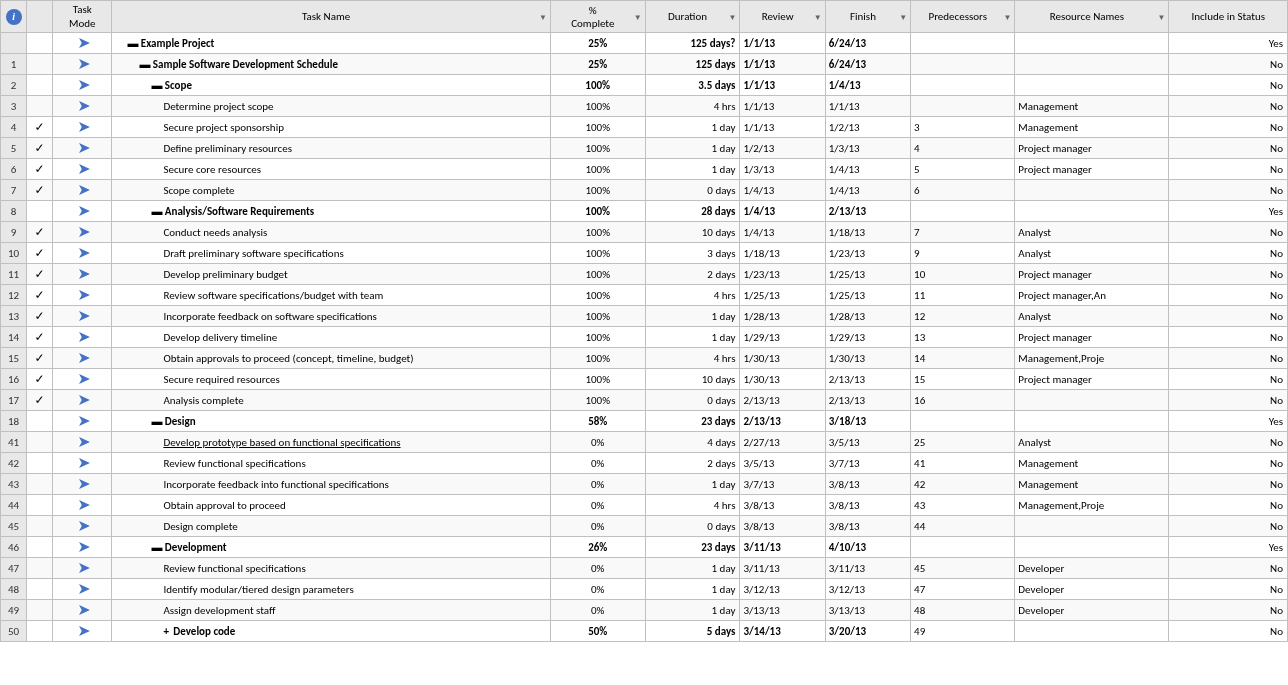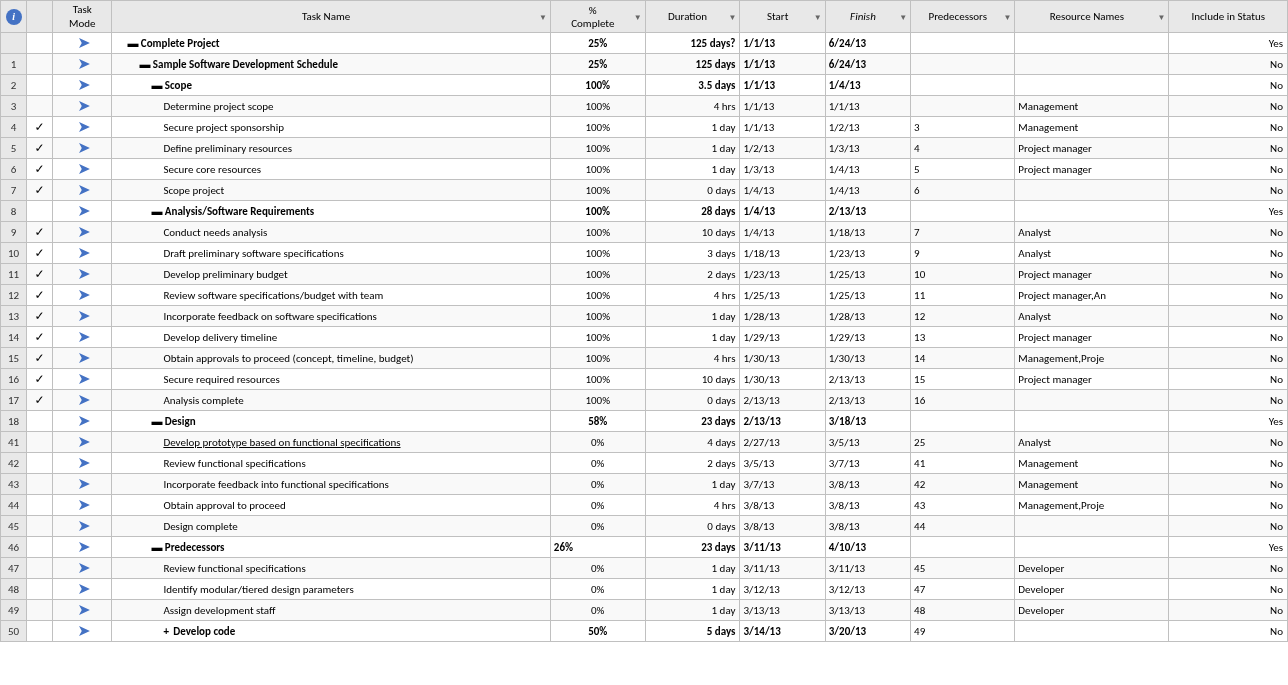--- a/index.html
+++ b/index.html
@@ -12,21 +12,21 @@
     th, td { border: 1px solid #c0c0c0; padding: 0 3px; height: 21px; white-space: nowrap; overflow: hidden; text-overflow: ellipsis; vertical-align: middle; }
     
     th { background: #e8e8e8; font-weight: normal; color: #000; position: relative; cursor: pointer; user-select: none; }
     
     .col-row-num { width: 30px; min-width: 30px; text-align: center; background: #e8e8e8; }
     .col-task-mode { width: 50px; min-width: 50px; }
     .col-task-name { width: 370px; min-width: 370px; }
     .col-pct { width: 80px; min-width: 80px; text-align: center; }
     .col-duration { width: 80px; min-width: 80px; text-align: center; }
     .col-start { width: 75px; min-width: 75px; }
-    .col-finish { width: 75px; min-width: 75px; font-style: italic; }
+    .col-finish { width: 75px; min-width: 75px; }
     .col-predecessors { width: 90px; min-width: 90px; }
     .col-resource { width: 130px; min-width: 130px; }
     .col-include { width: 100px; min-width: 100px; }
     
     td.row-num { text-align: center; background: #e8e8e8; color: #333; }
     
     .header-row th { height: 32px; }
     
     .check-mark { color: #000; font-size: 12px; }
     
@@ -82,21 +82,21 @@
             </div>
         </th>
         <th class="col-duration">
           <div class="sort-btn">
               <span class="col-label">Duration</span>
               <span class="arrow">▼</span>
             </div>
         </th>
         <th class="col-start">
           <div class="sort-btn">
-              <span class="col-label">Start</span>
+              <span class="col-label">Review</span>
               <span class="arrow">▼</span>
             </div>
         </th>
         <th class="col-finish">
           <div class="sort-btn">
               <span class="col-label">Finish</span>
               <span class="arrow">▼</span>
             </div>
         </th>
         <th class="col-predecessors">
@@ -116,21 +116,21 @@
               <span class="col-label">Include in Status</span>
             </div>
         </th>
       </tr>
     </thead>
     <tbody id="table-body">
     <tr>
           <td class="row-num"></td>
           <td style="text-align: center;"></td>
           <td class="task-mode-cell"><span class="gantt-icon-arrow" style="color:#4472c4;font-size:16px;line-height:1">➤</span></td>
-          <td><span style="padding-left:12px; display:inline-block;font-weight:bold;">▬ Complete Project</span></td>
+          <td><span style="padding-left:12px; display:inline-block;font-weight:bold;">▬ Example Project</span></td>
           <td style="text-align: center; font-weight: bold;">25%</td>
           <td style="text-align: right; padding-right: 4px; font-weight: bold;">125 days?</td>
           <td style="font-weight: bold;">1/1/13</td>
           <td style="font-weight: bold;">6/24/13</td>
           <td></td>
           <td></td>
           <td style="text-align: right; padding-right: 4px;">Yes</td>
         </tr>
         <tr>
           <td class="row-num">1</td>
@@ -207,21 +207,21 @@
           <td>1/3/13</td>
           <td>1/4/13</td>
           <td>5</td>
           <td>Project manager</td>
           <td style="text-align: right; padding-right: 4px;">No</td>
         </tr>
         <tr>
           <td class="row-num">7</td>
           <td style="text-align: center;"><span class="check-mark">✓</span></td>
           <td class="task-mode-cell"><span class="gantt-icon-arrow" style="color:#4472c4;font-size:16px;line-height:1">➤</span></td>
-          <td><span style="padding-left:48px; display:inline-block;">Scope project</span></td>
+          <td><span style="padding-left:48px; display:inline-block;">Scope complete</span></td>
           <td style="text-align: center;">100%</td>
           <td style="text-align: right; padding-right: 4px;">0 days</td>
           <td>1/4/13</td>
           <td>1/4/13</td>
           <td>6</td>
           <td></td>
           <td style="text-align: right; padding-right: 4px;">No</td>
         </tr>
         <tr>
           <td class="row-num">8</td>
@@ -428,22 +428,22 @@
           <td>3/8/13</td>
           <td>3/8/13</td>
           <td>44</td>
           <td></td>
           <td style="text-align: right; padding-right: 4px;">No</td>
         </tr>
         <tr>
           <td class="row-num">46</td>
           <td style="text-align: center;"></td>
           <td class="task-mode-cell"><span class="gantt-icon-arrow" style="color:#4472c4;font-size:16px;line-height:1">➤</span></td>
-          <td><span style="padding-left:36px; display:inline-block;font-weight:bold;">▬ Predecessors</span></td>
-          <td style="text-align: left; font-weight: bold;">26%</td>
+          <td><span style="padding-left:36px; display:inline-block;font-weight:bold;">▬ Development</span></td>
+          <td style="text-align: center; font-weight: bold;">26%</td>
           <td style="text-align: right; padding-right: 4px; font-weight: bold;">23 days</td>
           <td style="font-weight: bold;">3/11/13</td>
           <td style="font-weight: bold;">4/10/13</td>
           <td></td>
           <td></td>
           <td style="text-align: right; padding-right: 4px;">Yes</td>
         </tr>
         <tr>
           <td class="row-num">47</td>
           <td style="text-align: center;"></td>

